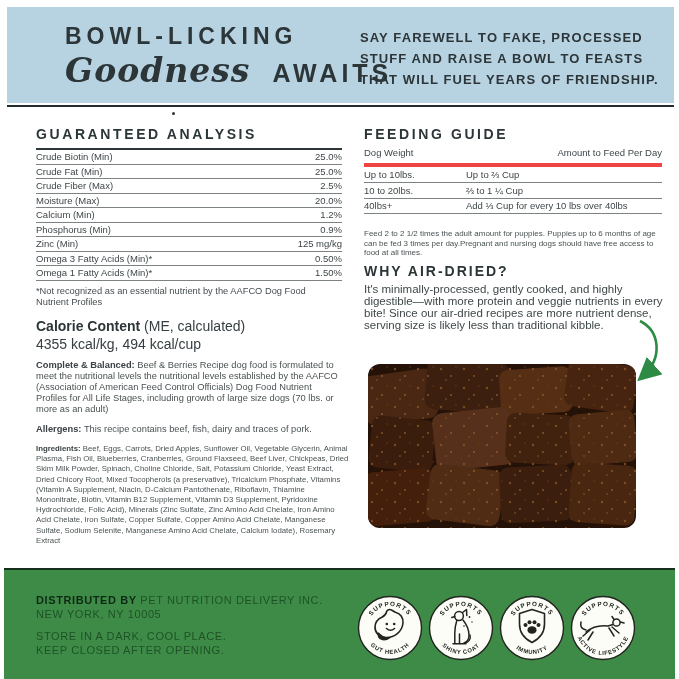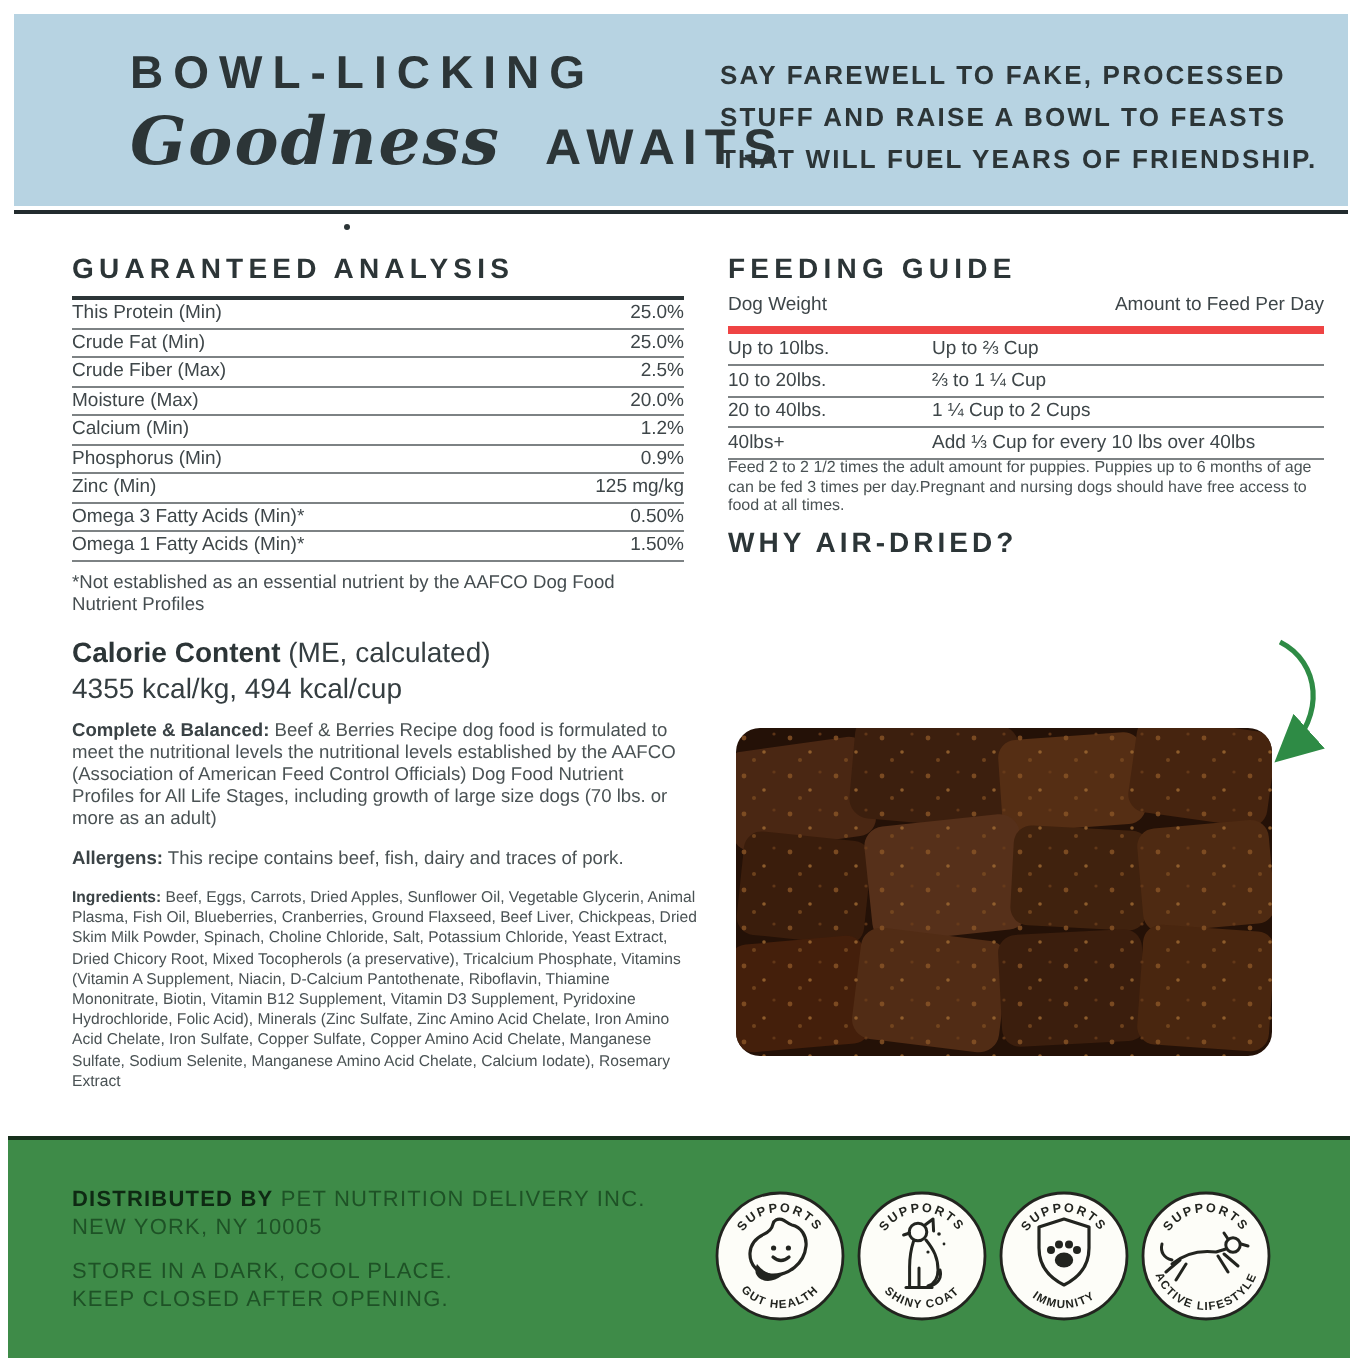--- a/index.html
+++ b/index.html
@@ -74,21 +74,21 @@
       <div>STUFF AND RAISE A BOWL TO FEASTS</div>
       <div>THAT WILL FUEL YEARS OF FRIENDSHIP.</div>
     </div>
   </header>
   <div class="banner-rule"></div>
   <div class="sep-dot"></div>
 
   <h2 class="sec-title" style="left:36px;top:126px;margin:0;">GUARANTEED ANALYSIS</h2>
   <div class="ga-table">
     <div class="ga-row">
-        <span>This Protein (Min)</span>
+        <span>Crude Biotin (Min)</span>
         <span>25.0%</span>
       </div>
     <div class="ga-row">
         <span>Crude Fat (Min)</span>
         <span>25.0%</span>
       </div>
     <div class="ga-row">
         <span>Crude Fiber (Max)</span>
         <span>2.5%</span>
       </div>
@@ -110,21 +110,21 @@
       </div>
     <div class="ga-row">
         <span>Omega 3 Fatty Acids (Min)*</span>
         <span>0.50%</span>
       </div>
     <div class="ga-row">
         <span>Omega 1 Fatty Acids (Min)*</span>
         <span>1.50%</span>
       </div>
   </div>
-  <div class="footnote">*Not established as an essential nutrient by the AAFCO Dog Food Nutrient Profiles</div>
+  <div class="footnote">*Not recognized as an essential nutrient by the AAFCO Dog Food Nutrient Profiles</div>
 
   <div class="calorie">
     <div><span class="bold">Calorie Content</span><span> (ME, calculated)</span></div>
     <div class="line2">4355 kcal/kg, 494 kcal/cup</div>
   </div>
 
   <p class="para" style="left:36px;top:360px;width:302px;margin:0;">
     <span class="lead">Complete &amp; Balanced:</span><span> Beef &amp; Berries Recipe dog food is formulated to meet the nutritional levels the nutritional levels established by the AAFCO (Association of American Feed Control Officials) Dog Food Nutrient Profiles for All Life Stages, including growth of large size dogs (70 lbs. or more as an adult)</span>
   </p>
   <p class="para" style="left:36px;top:424px;width:302px;margin:0;">
@@ -142,31 +142,28 @@
   <div class="fg-rows">
     <div class="fg-row">
         <span class="fg-col1">Up to 10lbs.</span>
         <span>Up to ⅔ Cup</span>
       </div>
     <div class="fg-row">
         <span class="fg-col1">10 to 20lbs.</span>
         <span>⅔ to 1 ¼ Cup</span>
       </div>
     <div class="fg-row">
-        <span class="fg-col1">20 to 40lbs.</span>
-        <span>1 ¼ Cup to 2 Cups</span>
-      </div>
-    <div class="fg-row">
         <span class="fg-col1">40lbs+</span>
         <span>Add ⅓ Cup for every 10 lbs over 40lbs</span>
       </div>
   </div>
   <div class="fg-note">Feed 2 to 2 1/2 times the adult amount for puppies. Puppies up to 6 months of age can be fed 3 times per day.Pregnant and nursing dogs should have free access to food at all times.</div>
 
   <h2 class="sec-title" style="left:364px;top:263px;margin:0;letter-spacing:2px;">WHY AIR-DRIED?</h2>
+  <p class="why-para" style="margin:0;">It's minimally-processed, gently cooked, and highly digestible—with more protein and veggie nutrients in every bite! Since our air-dried recipes are more nutrient dense, serving size is likely less than traditional kibble.</p>
 
   <svg class="arrow" viewBox="0 0 38 70">
     <defs>
       <marker id="ah" markerWidth="9" markerHeight="9" refX="6" refY="4.5" orient="auto">
         <path d="M0,0 L9,4.5 L0,9 z" style="fill:var(--accent_green);"></path>
       </marker>
     </defs>
     <path d="M10,3 C30,13 33,40 13,58" fill="none" style="stroke:var(--accent_green);" stroke-width="2.6" marker-end="url(#ah)"></path>
   </svg>
 

